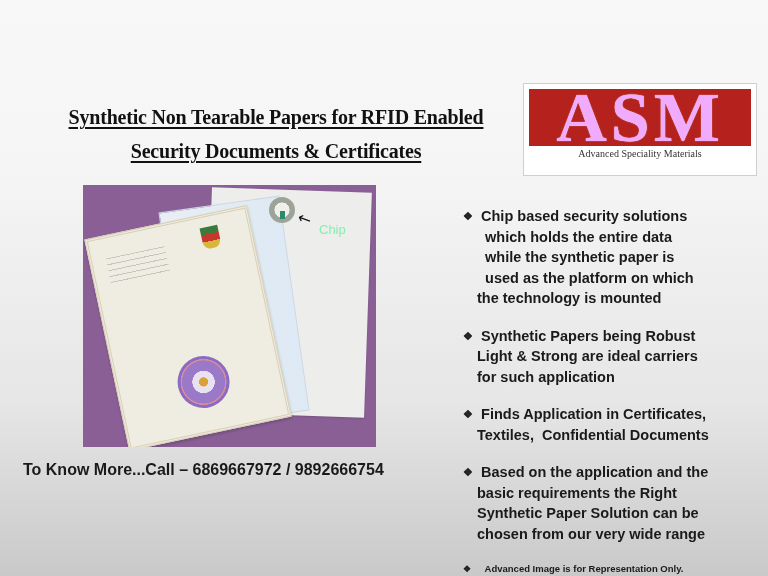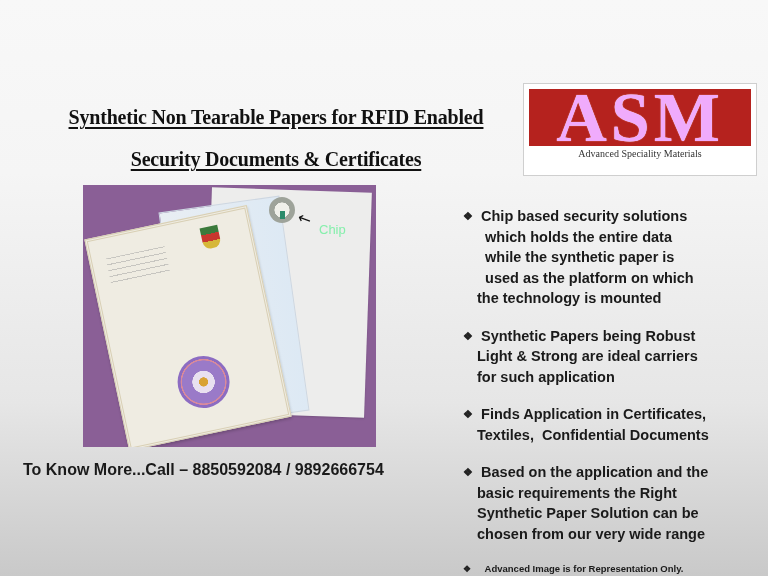--- a/index.html
+++ b/index.html
@@ -9,21 +9,21 @@
       font-family: "DejaVu Sans", sans-serif;
     }
     .title {
       position: absolute; left: 0; width: 520px; text-align: center;
       font-family: "Liberation Serif", "DejaVu Serif", serif;
       font-weight: bold; font-size: 20px; color: #111;
       text-decoration: underline; text-decoration-thickness: 2px; text-underline-offset: 3px;
       white-space: nowrap; letter-spacing: -0.2px; margin-left: 16px;
     }
     .title.l1 { top: 106px; }
-    .title.l2 { top: 148px; }
+    .title.l2 { top: 140px; }
 
     .logo {
       position: absolute; left: 523px; top: 83px; width: 234px; height: 93px;
       background: #fff; border: 1px solid #cfcfcf; box-sizing: border-box;
     }
     .logo-band {
       position: absolute; left: 5px; top: 5px; width: 222px; height: 57px;
       background: #b5221e; overflow: hidden;
     }
     .logo-letters {
@@ -157,14 +157,14 @@
 Synthetic Paper Solution can be
 chosen from our very wide range</span>
   </div>
   <div class="bullet note">
     <span class="mark" style="font-size:9px">❖</span>
     <span class="text" style="padding-left:14px">   Advanced Image is for Representation Only.</span>
   </div>
 </div>
 
 <div class="contact">
-  <div>To Know More...Call – 8850592084 / 9892666754</div>
+  <div>To Know More...Call – 6869667972 / 9892666754</div>
 </div>
 
 </body></html>

